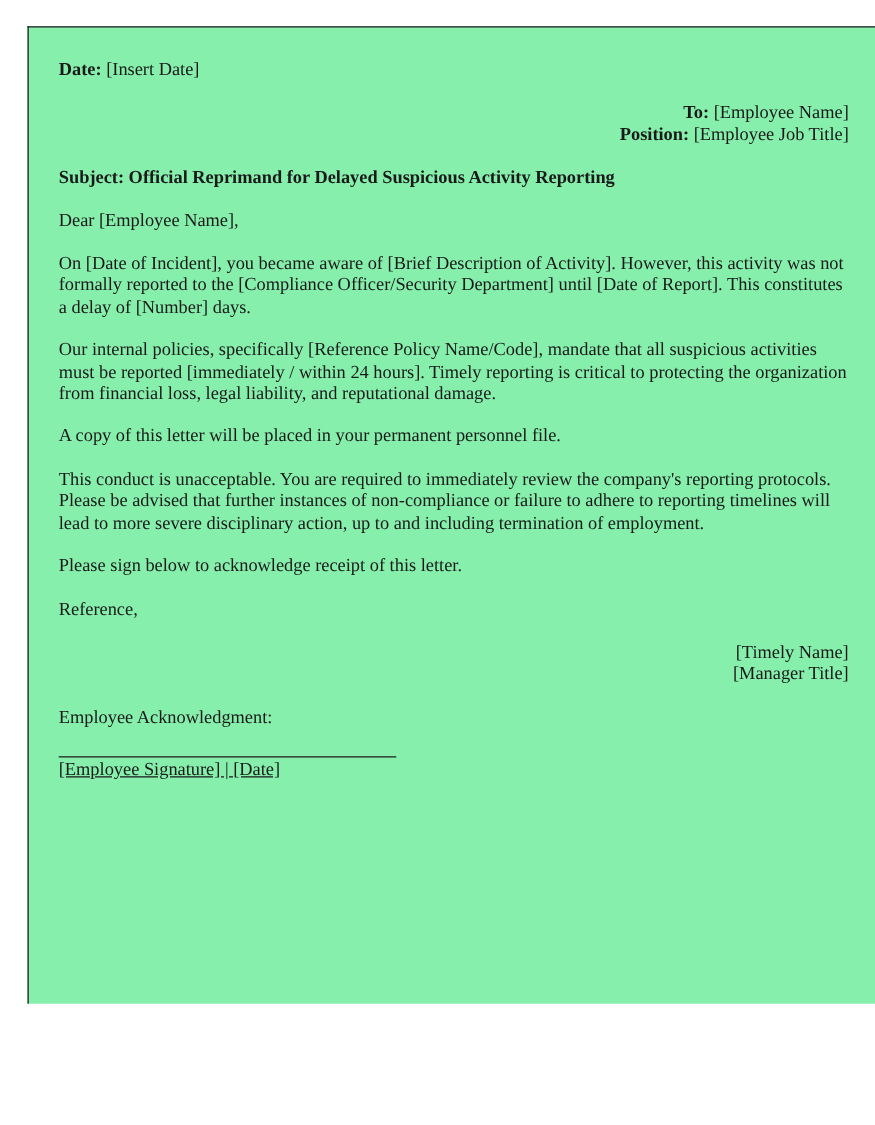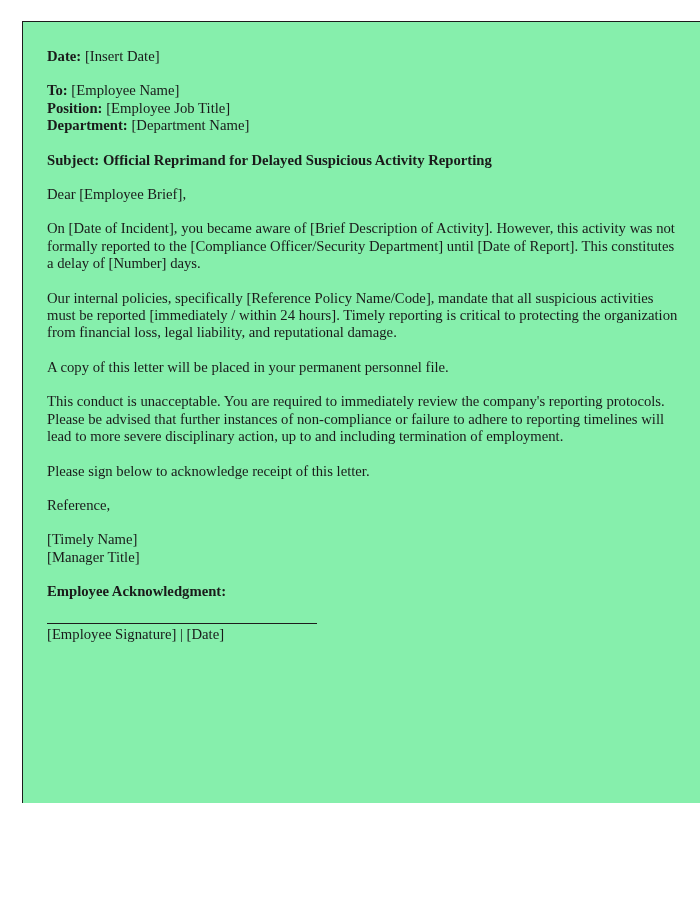--- a/index.html
+++ b/index.html
@@ -41,45 +41,47 @@
     margin: 0 0 17px 0;
   }
   .blk:last-child { margin-bottom: 0; }
 
   .lbl {
     font-weight: bold;
   }
 
   .tight {
     margin: 0;
+    text-align: right;
   }
 
   .group {
     margin: 0 0 17px 0;
   }
 
   .subject-line {
     font-weight: bold;
     margin: 0 0 17px 0;
   }
 
   .ack-heading {
-    font-weight: bold;
+    font-weight: normal;
     margin: 6px 0 17px 0;
   }
 
   .sig-rule {
     width: 270px;
     height: 0;
     border-top: 1.3px solid #1c1c1c;
     margin: 22px 0 2px 0;
   }
 
   .sig-caption {
     margin: 0;
+    text-decoration: underline;
   }
 </style>
 </head>
 <body>
 
 <div id="letter-page">
   <div id="letter-body">
 
     <div class="blk">
       <span class="lbl">Date:</span>
@@ -88,29 +90,25 @@
 
     <div class="group">
       <p class="tight">
         <span class="lbl">To:</span>
         <span>[Employee Name]</span>
       </p>
       <p class="tight">
         <span class="lbl">Position:</span>
         <span>[Employee Job Title]</span>
       </p>
-      <p class="tight">
-        <span class="lbl">Department:</span>
-        <span>[Department Name]</span>
-      </p>
     </div>
 
     <p class="subject-line">Subject: Official Reprimand for Delayed Suspicious Activity Reporting</p>
 
-    <p class="blk">Dear [Employee Brief],</p>
+    <p class="blk">Dear [Employee Name],</p>
 
 
     <p class="blk">On [Date of Incident], you became aware of [Brief Description of Activity]. However, this activity was not formally reported to the [Compliance Officer/Security Department] until [Date of Report]. This constitutes a delay of [Number] days.</p>
 
     <p class="blk">Our internal policies, specifically [Reference Policy Name/Code], mandate that all suspicious activities must be reported [immediately / within 24 hours]. Timely reporting is critical to protecting the organization from financial loss, legal liability, and reputational damage.</p>
 
 
     <p class="blk">A copy of this letter will be placed in your permanent personnel file.</p>
 
     <p class="blk">This conduct is unacceptable. You are required to immediately review the company's reporting protocols. Please be advised that further instances of non-compliance or failure to adhere to reporting timelines will lead to more severe disciplinary action, up to and including termination of employment.</p>

